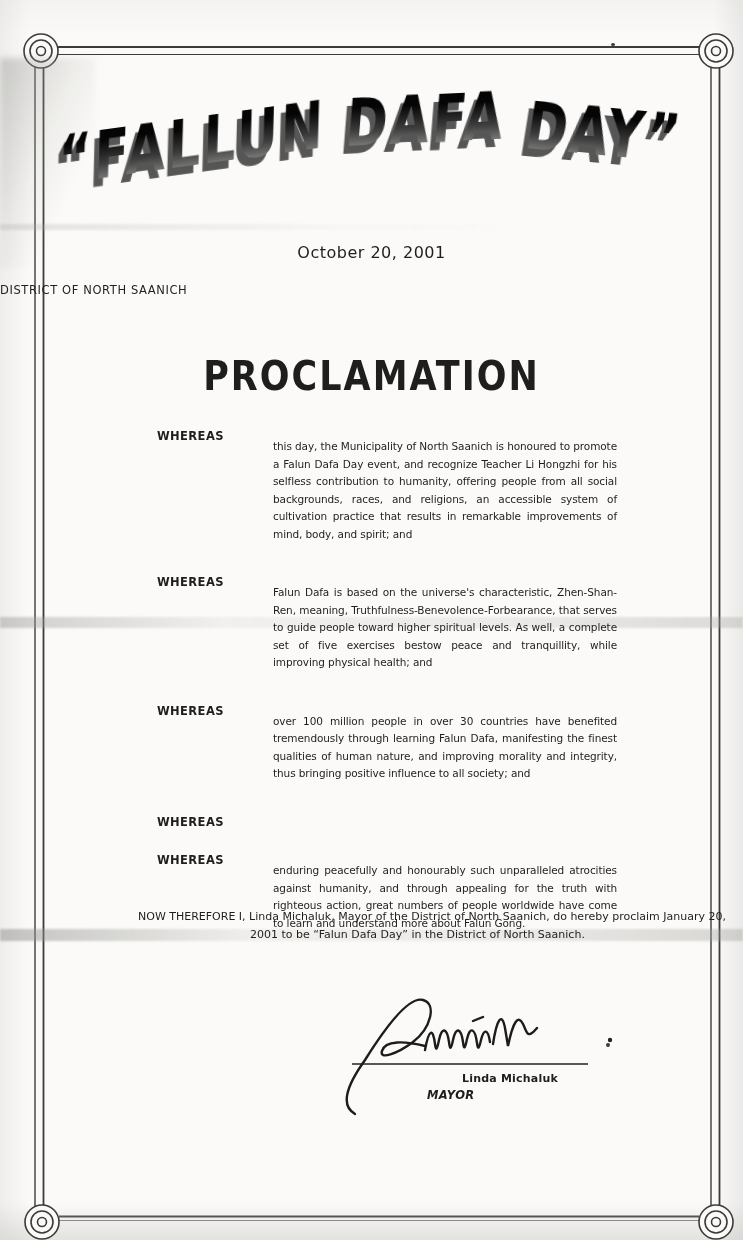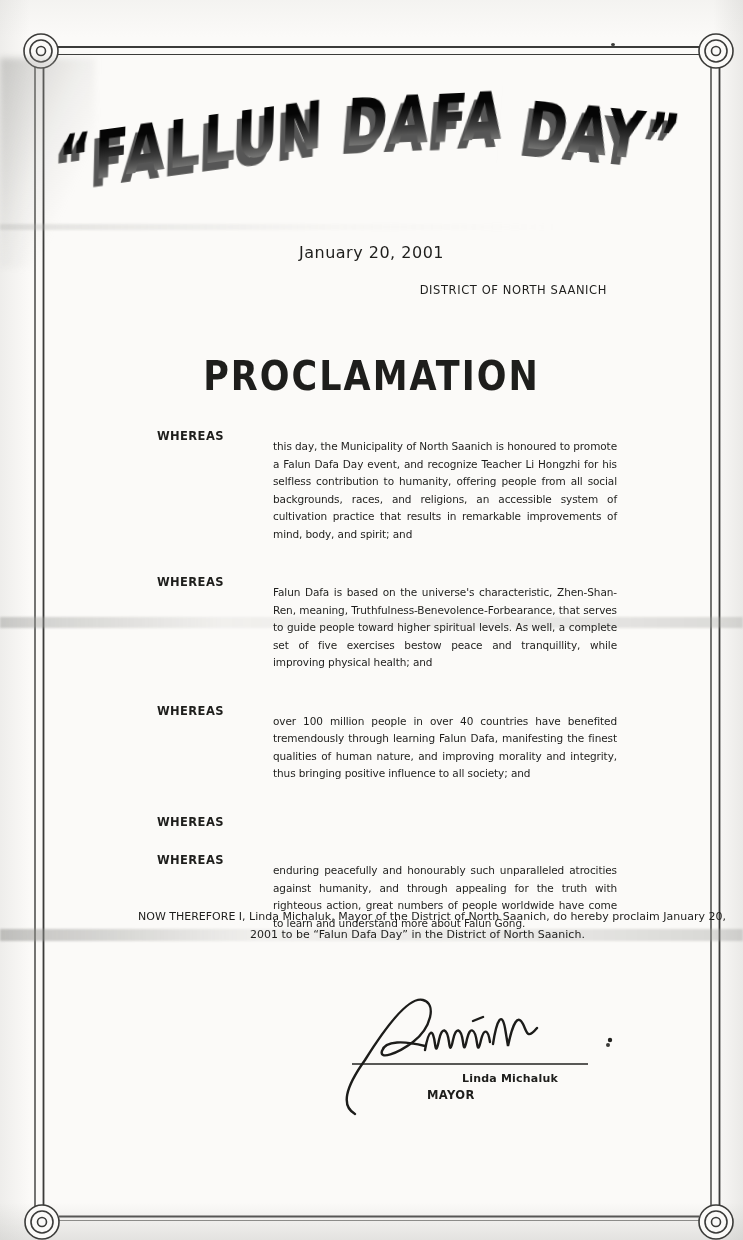--- a/index.html
+++ b/index.html
@@ -43,41 +43,41 @@
     -webkit-background-clip:text;background-clip:text;color:transparent;
     filter:drop-shadow(-5px 6px 0 rgba(45,45,45,.8));
     margin:0 8px;
   }
   .hw1{transform:skewX(-6deg) scaleY(1.32) rotate(-6deg) translateY(14px);}
   .hw2{transform:skewX(-6deg) scaleY(1.32) rotate(-2deg) translateY(-4px);}
   .hw3{transform:skewX(-6deg) scaleY(1.32) rotate(4deg) translateY(6px);}
   
   .date-line{position:absolute;left:0;top:243px;width:743px;text-align:center;
     font-size:16px;letter-spacing:.5px;}
-  .municipality{position:absolute;left:0;top:283px;width:607px;text-align:right;
+  .municipality{position:absolute;left:0;top:283px;width:607px;text-align:left;
     font-size:11.5px;letter-spacing:.6px;}
   .heading{position:absolute;left:0;top:352px;width:743px;text-align:center;
     font-size:35px;font-weight:bold;letter-spacing:2px;
     transform:scaleY(1.18);transform-origin:top center;}
   
   .clauses{position:absolute;left:157px;top:428px;width:470px;}
   .clause{display:grid;grid-template-columns:106px 1fr;margin-bottom:21px;}
   .wlabel{font-size:11.5px;letter-spacing:.4px;font-weight:bold;line-height:17.5px;}
   .wtext{margin:10px;font-size:10.5px;letter-spacing:-0.1px;line-height:17.5px;
     text-align:justify;}
   
   .therefore{position:absolute;left:138px;top:908px;width:505px;
     font-size:11px;line-height:17.5px;
     padding-left:112px;text-indent:-112px;}
   .witness{position:absolute;left:138px;top:981px;width:560px;
     font-size:11px;line-height:17px;}
   
   .sig-svg{position:absolute;left:325px;top:988px;width:300px;height:130px;}
   .sig-name{position:absolute;left:427px;top:1072px;font-size:11px;font-weight:bold;letter-spacing:.2px;margin-left:35px;}
-  .sig-title{position:absolute;left:427px;top:1088px;font-size:11.5px;font-weight:bold;letter-spacing:.4px;}
+  .sig-title{position:absolute;left:427px;top:1088px;font-size:11.5px;font-weight:bold;letter-spacing:.4px;font-style:italic;}
 </style>
 </head>
 <body>
 
 <div class="page">
 
   <svg class="frame" viewBox="0 0 743 1240" xmlns="http://www.w3.org/2000/svg">
     <g stroke="#3b3b39" fill="none" stroke-width="1.8">
 
       <line x1="58" y1="47" x2="700" y2="47"></line>
@@ -121,38 +121,38 @@
   <div class="crease c3"></div>
   <div class="speck s1"></div>
   <div class="speck s2"></div>
 
   <div class="headline">
     <span class="hw hw1">“FALLUN</span>
     <span class="hw hw2">DAFA</span>
     <span class="hw hw3">DAY”</span>
   </div>
 
-  <div class="date-line">January 20, 2001</div>
+  <div class="date-line">October 20, 2001</div>
 
   <div class="municipality">DISTRICT OF NORTH SAANICH</div>
 
   <div class="heading">PROCLAMATION</div>
 
   <div class="clauses">
     <div class="clause">
       <span class="wlabel">WHEREAS</span>
       <p class="wtext">this day, the Municipality of North Saanich is honoured to promote a Falun Dafa Day event, and recognize Teacher Li Hongzhi for his selfless contribution to humanity, offering people from all social backgrounds, races, and religions, an accessible system of cultivation practice that results in remarkable improvements of mind, body, and spirit; and</p>
     </div>
     <div class="clause">
       <span class="wlabel">WHEREAS</span>
       <p class="wtext">Falun Dafa is based on the universe's characteristic, Zhen-Shan-Ren, meaning, Truthfulness-Benevolence-Forbearance, that serves to guide people toward higher spiritual levels. As well, a complete set of five exercises bestow peace and tranquillity, while improving physical health; and</p>
     </div>
     <div class="clause">
       <span class="wlabel">WHEREAS</span>
-      <p class="wtext">over 100 million people in over 40 countries have benefited tremendously through learning Falun Dafa, manifesting the finest qualities of human nature, and improving morality and integrity, thus bringing positive influence to all society; and</p>
+      <p class="wtext">over 100 million people in over 30 countries have benefited tremendously through learning Falun Dafa, manifesting the finest qualities of human nature, and improving morality and integrity, thus bringing positive influence to all society; and</p>
     </div>
     <div class="clause">
       <span class="wlabel">WHEREAS</span>
     </div>
     <div class="clause">
       <span class="wlabel">WHEREAS</span>
       <p class="wtext">enduring peacefully and honourably such unparalleled atrocities against humanity, and through appealing for the truth with righteous action, great numbers of people worldwide have come to learn and understand more about Falun Gong.</p>
     </div>
   </div>
 

